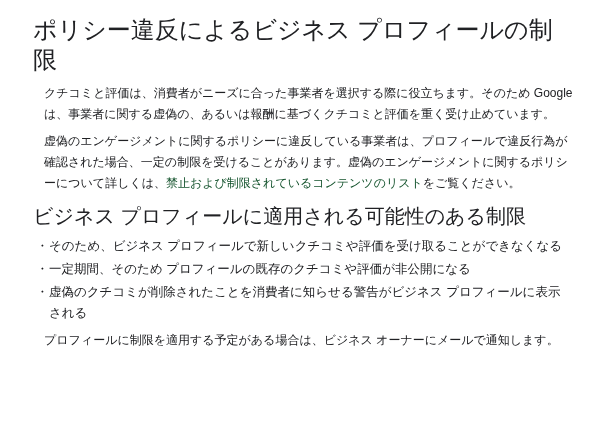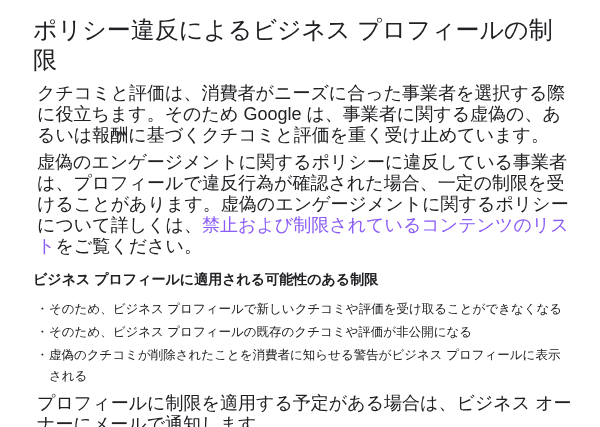--- a/index.html
+++ b/index.html
@@ -17,30 +17,30 @@
     padding: 15px 27px 0 33px;
   }
   h1.page-title {
     font-size: 24px;
     line-height: 30px;
     font-weight: 400;
     color: #202124;
     margin: 0 0 8px 0;
   }
   h2.section-heading {
-    font-size: 14px;
+    font-size: 20px;
     line-height: 24px;
-    font-weight: 700;
+    font-weight: 400;
     color: #202124;
     margin: 10px 0 8px 0;
   }
   p.body-text {
-    font-size: 18px;
+    font-size: 12px;
     line-height: 21px;
-    margin: 0 0 6px 4px;
+    margin: 0 0 6px 11px;
     color: #202124;
   }
   a.inline-link {
     color: #7248c2;
     text-decoration: none;
     cursor: pointer;
   }
   ul.restrictions-list {
     list-style: none;
     margin: 4px 0 0 0;
@@ -65,26 +65,26 @@
 </style>
 </head>
 <body style="color: rgb(32, 33, 36); background: rgb(255, 255, 255);">
 
 <main class="article">
 
   <h1 class="page-title">ポリシー違反によるビジネス プロフィールの制限</h1>
 
   <p class="body-text">クチコミと評価は、消費者がニーズに合った事業者を選択する際に役立ちます。そのため Google は、事業者に関する虚偽の、あるいは報酬に基づくクチコミと評価を重く受け止めています。</p>
 
-  <p class="body-text"><span>虚偽のエンゲージメントに関するポリシーに違反している事業者は、プロフィールで違反行為が確認された場合、一定の制限を受けることがあります。虚偽のエンゲージメントに関するポリシーについて詳しくは、</span><a class="inline-link" href="#" style="color: #8b5cf6;">禁止および制限されているコンテンツのリスト</a><span>をご覧ください。</span></p>
+  <p class="body-text"><span>虚偽のエンゲージメントに関するポリシーに違反している事業者は、プロフィールで違反行為が確認された場合、一定の制限を受けることがあります。虚偽のエンゲージメントに関するポリシーについて詳しくは、</span><a class="inline-link" href="#" style="color: #14532d;">禁止および制限されているコンテンツのリスト</a><span>をご覧ください。</span></p>
 
   <h2 class="section-heading">ビジネス プロフィールに適用される可能性のある制限</h2>
 
 
   <ul class="restrictions-list">
     <li><span class="bullet-dot">・</span><span>そのため、ビジネス プロフィールで新しいクチコミや評価を受け取ることができなくなる</span></li>
-    <li><span class="bullet-dot">・</span><span>そのため、ビジネス プロフィールの既存のクチコミや評価が非公開になる</span></li>
+    <li><span class="bullet-dot">・</span><span>一定期間、そのため プロフィールの既存のクチコミや評価が非公開になる</span></li>
     <li><span class="bullet-dot">・</span><span>虚偽のクチコミが削除されたことを消費者に知らせる警告がビジネス プロフィールに表示される</span></li>
   </ul>
 
   <p class="body-text" style="margin-top:6px">プロフィールに制限を適用する予定がある場合は、ビジネス オーナーにメールで通知します。</p>
 
 </main>
 
 </body></html>

